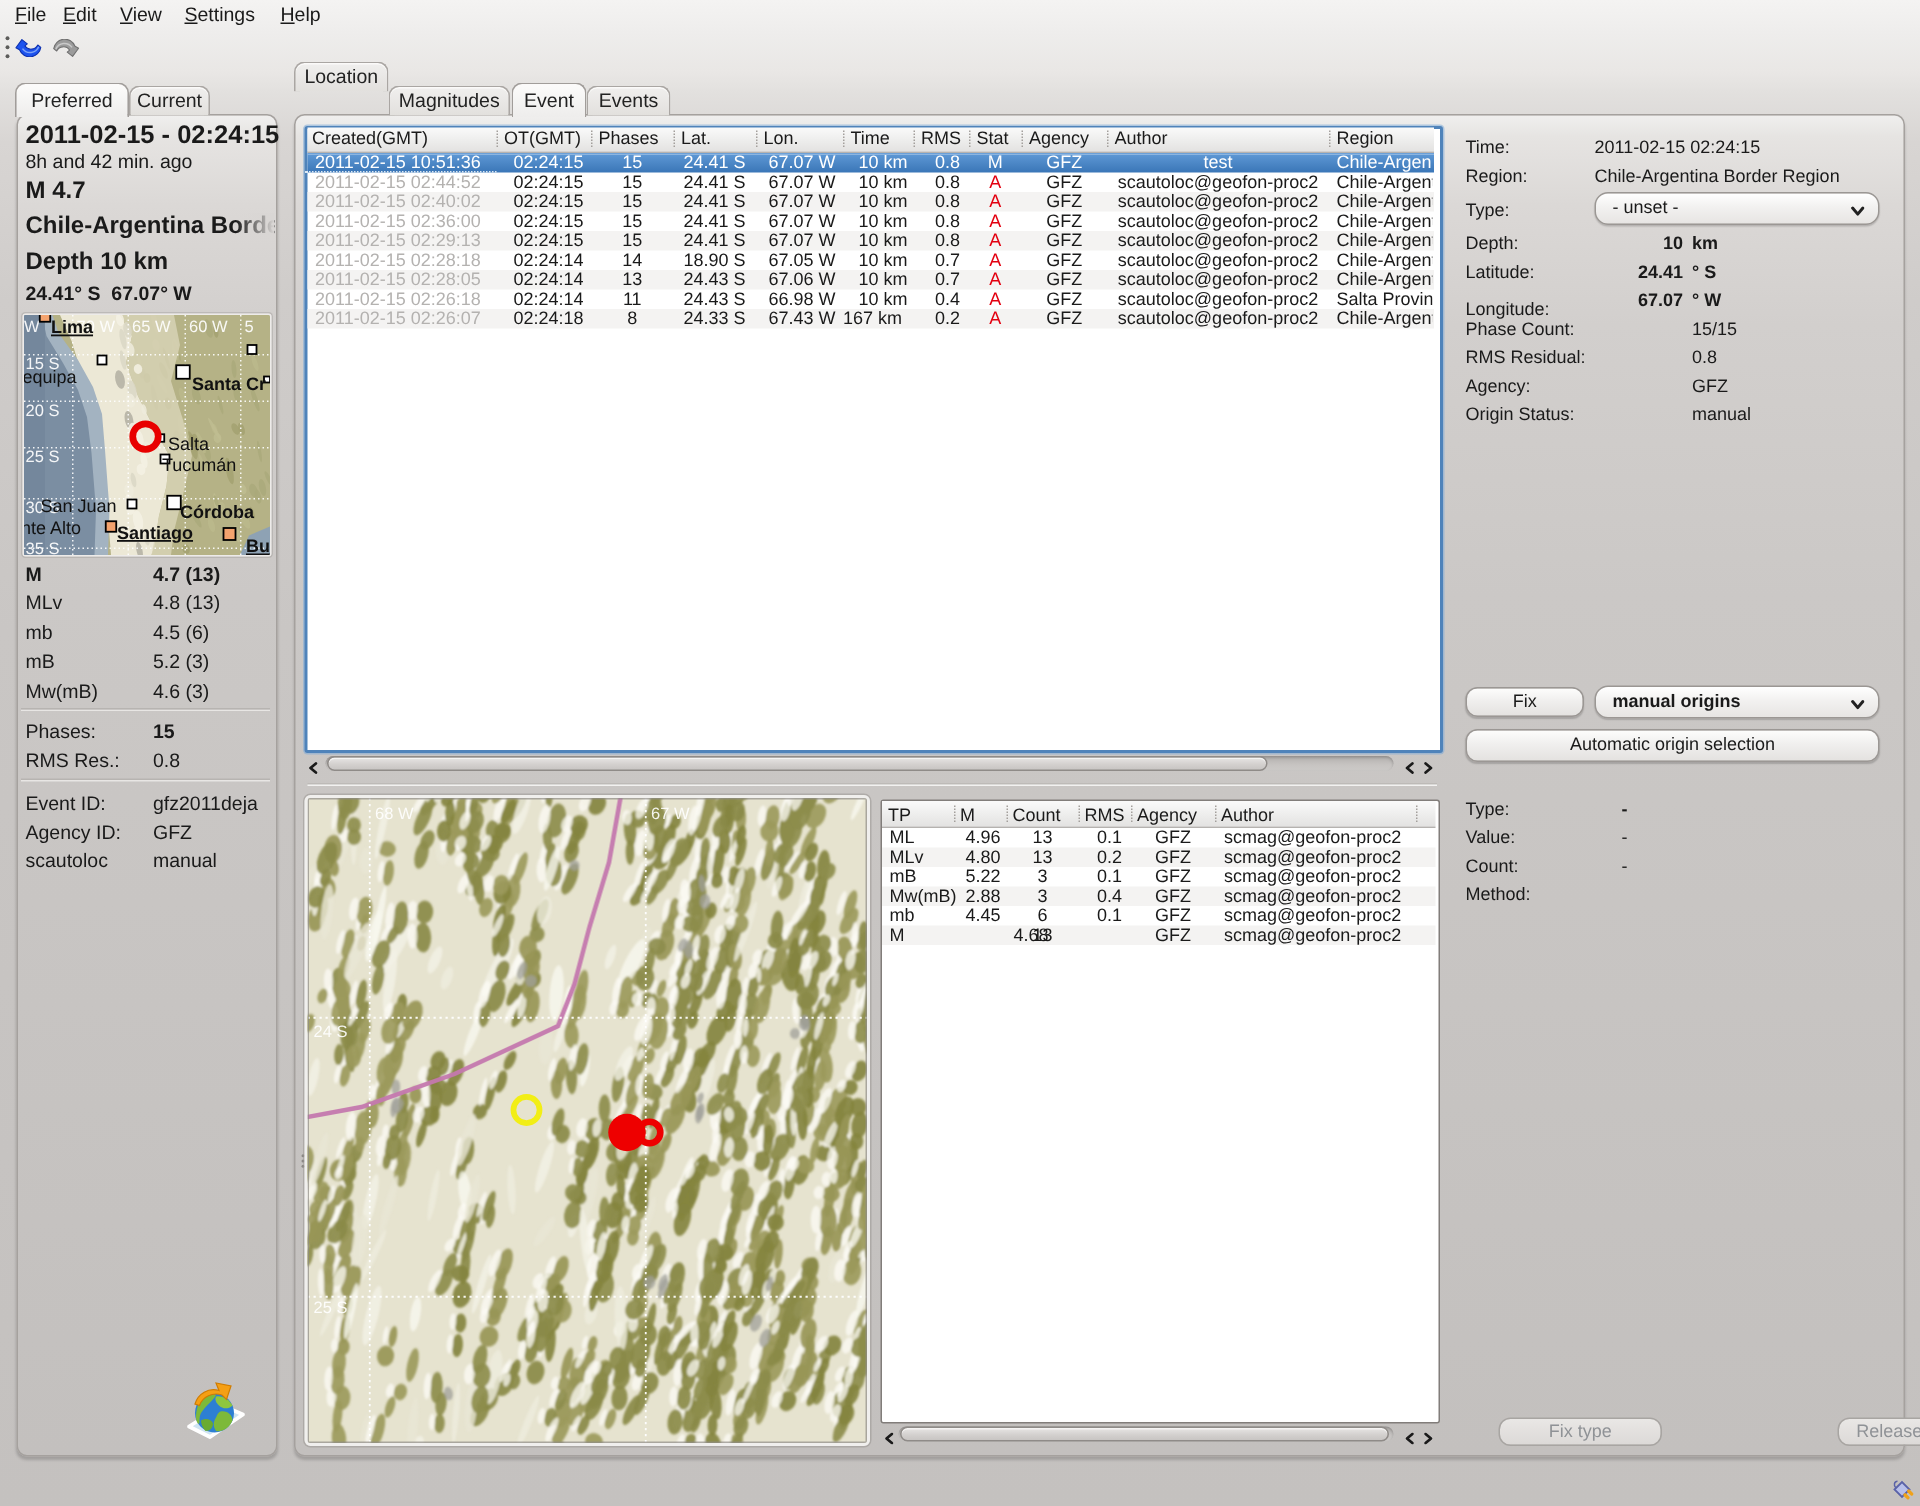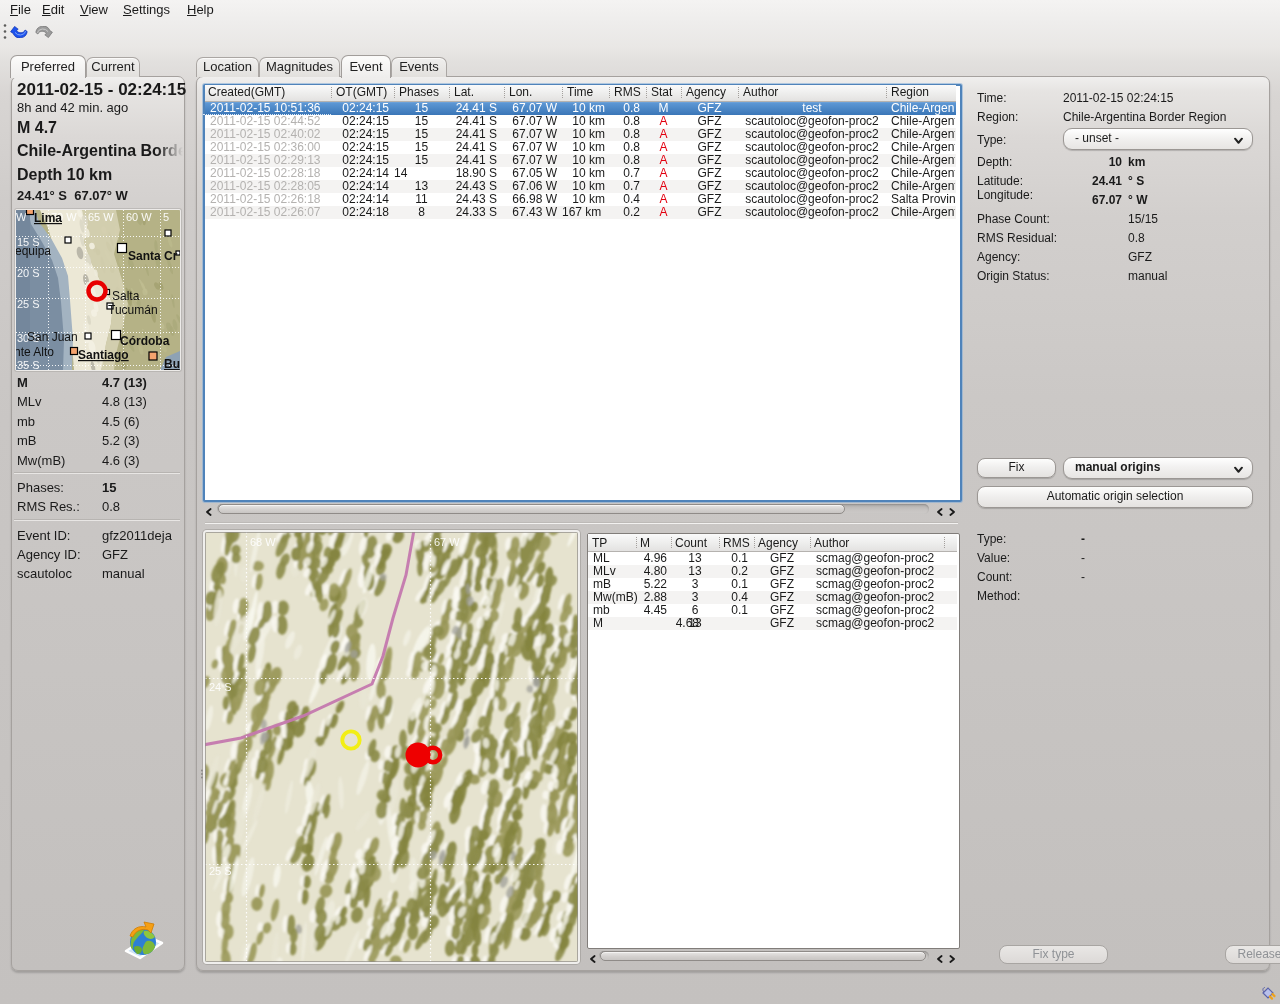--- a/index.html
+++ b/index.html
@@ -240,21 +240,21 @@
 <circle cx="21" cy="21" r="13" fill="#2d7fd3"></circle>
 <path d="M10 16 C12 11 17 8 22 9 C20 13 16 15 12 21 C10 25 12 29 10 28 C8 26 8.5 20 10 16 Z" fill="#7db93a"></path>
 <path d="M22 10 C26 9 31 12 33 16 C30 19 26 18 24 16 C22 14 21 12 22 10 Z" fill="#8ec63f"></path>
 <path d="M25 20 C29 19 33 22 33 26 C31 31 26 34 22 33 C20 30 20 27 22 24 C23 22 23 21 25 20 Z" fill="#7db93a"></path>
 <path d="M12 26 C15 24 19 25 20 28 C20 31 18 33 15 33 C13 31 12 28 12 26 Z" fill="#6aab31"></path>
 <path d="M8 15 C10 8 17 4 24 6 L22 1 L32 3 L29 12 L26 9 C20 7 13 10 11 16 Z" fill="#f59f14" stroke="#d07c00" stroke-width="0.8"></path>
 </svg></div>
 <div class="pane" style="left:196px;top:76px;width:1072px;height:893px"></div>
 <div class="tab" style="left:259px;top:57px;width:79px;height:19px;line-height:18px">Magnitudes</div>
 <div class="tab" style="left:391px;top:57px;width:54px;height:19px;line-height:18px">Events</div>
-<div class="tab" style="left:196px;top:57px;width:61px;height:19px;line-height:18px">Location</div>
+<div class="tab" style="left:196px;top:41px;width:61px;height:19px;line-height:18px">Location</div>
 <div class="tab act" style="left:341px;top:55px;width:48px;height:22px;line-height:21px">Event</div>
 <div class="otbl" style="left:203px;top:84px;width:755px;height:414px"></div>
 <div class="ohdr" style="left:205px;top:85px;width:751px;height:16px"></div>
 <div class="ohtx" style="left:208px;top:85px;width:122px">Created(GMT)</div>
 <div class="ohtx" style="left:336px;top:85px;width:57px">OT(GMT)</div>
 <div class="hsep" style="left:331px;top:87px;height:11px"></div>
 <div class="ohtx" style="left:399px;top:85px;width:49px">Phases</div>
 <div class="hsep" style="left:394px;top:87px;height:11px"></div>
 <div class="ohtx" style="left:454px;top:85px;width:49px">Lat.</div>
 <div class="hsep" style="left:449px;top:87px;height:11px"></div>
@@ -325,21 +325,21 @@
 <div class="oc" style="left:449px;top:154px;width:55px;text-align:right;padding-right:7px;box-sizing:border-box;">24.41 S</div>
 <div class="oc" style="left:504px;top:154px;width:58px;text-align:right;padding-right:5px;box-sizing:border-box;">67.07 W</div>
 <div class="oc" style="left:562px;top:154px;width:47px;text-align:right;padding-right:4px;box-sizing:border-box;">10 km</div>
 <div class="oc" style="left:609px;top:154px;width:37px;text-align:right;padding-right:6px;box-sizing:border-box;">0.8</div>
 <div class="oc cred" style="left:646px;top:154px;width:35px;text-align:center;">A</div>
 <div class="oc" style="left:681px;top:154px;width:57px;text-align:center;">GFZ</div>
 <div class="oc" style="left:738px;top:154px;width:148px;text-align:center;">scautoloc@geofon-proc2</div>
 <div class="oc" style="left:886px;top:154px;width:69px;padding-left:5px;box-sizing:border-box;white-space:nowrap;overflow:hidden;">Chile-Argent</div>
 <div class="oc cgray" style="left:203px;top:167px;width:128px;padding-left:7px;box-sizing:border-box;">2011-02-15 02:28:18</div>
 <div class="oc cb" style="left:331px;top:167px;width:63px;text-align:right;padding-right:5px;box-sizing:border-box;">02:24:14</div>
-<div class="oc" style="left:394px;top:167px;width:55px;text-align:left;">14</div>
+<div class="oc" style="left:394px;top:167px;width:55px;text-align:center;">14</div>
 <div class="oc" style="left:449px;top:167px;width:55px;text-align:right;padding-right:7px;box-sizing:border-box;">18.90 S</div>
 <div class="oc" style="left:504px;top:167px;width:58px;text-align:right;padding-right:5px;box-sizing:border-box;">67.05 W</div>
 <div class="oc" style="left:562px;top:167px;width:47px;text-align:right;padding-right:4px;box-sizing:border-box;">10 km</div>
 <div class="oc" style="left:609px;top:167px;width:37px;text-align:right;padding-right:6px;box-sizing:border-box;">0.7</div>
 <div class="oc cred" style="left:646px;top:167px;width:35px;text-align:center;">A</div>
 <div class="oc" style="left:681px;top:167px;width:57px;text-align:center;">GFZ</div>
 <div class="oc" style="left:738px;top:167px;width:148px;text-align:center;">scautoloc@geofon-proc2</div>
 <div class="oc" style="left:886px;top:167px;width:69px;padding-left:5px;box-sizing:border-box;white-space:nowrap;overflow:hidden;">Chile-Argent</div>
 <div class="ralt" style="left:205px;top:180px;width:751px;height:13px"></div>
 <div class="oc cgray" style="left:203px;top:180px;width:128px;padding-left:7px;box-sizing:border-box;">2011-02-15 02:28:05</div>
@@ -2078,21 +2078,21 @@
 <div class="cval" style="left:1075px;top:131px">- unset -</div>
 <div style="position:absolute;left:1234px;top:134px"><svg width="9" height="9" viewBox="0 0 9 9" xmlns="http://www.w3.org/2000/svg">
       <path d="M1.08 2.6999999999999997 L4.5 6.75 L7.92 2.6999999999999997" fill="none" stroke="#222" stroke-width="2.0" stroke-linecap="round" stroke-linejoin="round"></path>
     </svg></div>
 <div class="lab" style="left:977px;top:155px">Depth:</div>
 <div class="valb" style="left:1040px;top:155px;width:82px;text-align:right">10</div>
 <div class="valb" style="left:1128px;top:155px">km</div>
 <div class="lab" style="left:977px;top:174px">Latitude:</div>
 <div class="valb" style="left:1040px;top:174px;width:82px;text-align:right">24.41</div>
 <div class="valb" style="left:1128px;top:174px">° S</div>
-<div class="lab" style="left:977px;top:188px">Longitude:</div>
+<div class="lab" style="left:977px;top:199px">Longitude:</div>
 <div class="valb" style="left:1040px;top:193px;width:82px;text-align:right">67.07</div>
 <div class="valb" style="left:1128px;top:193px">° W</div>
 <div class="lab" style="left:977px;top:212px">Phase Count:</div>
 <div class="val" style="left:1128px;top:212px">15/15</div>
 <div class="lab" style="left:977px;top:231px">RMS Residual:</div>
 <div class="val" style="left:1128px;top:231px">0.8</div>
 <div class="lab" style="left:977px;top:250px">Agency:</div>
 <div class="val" style="left:1128px;top:250px">GFZ</div>
 <div class="lab" style="left:977px;top:269px">Origin Status:</div>
 <div class="val" style="left:1128px;top:269px">manual</div>

